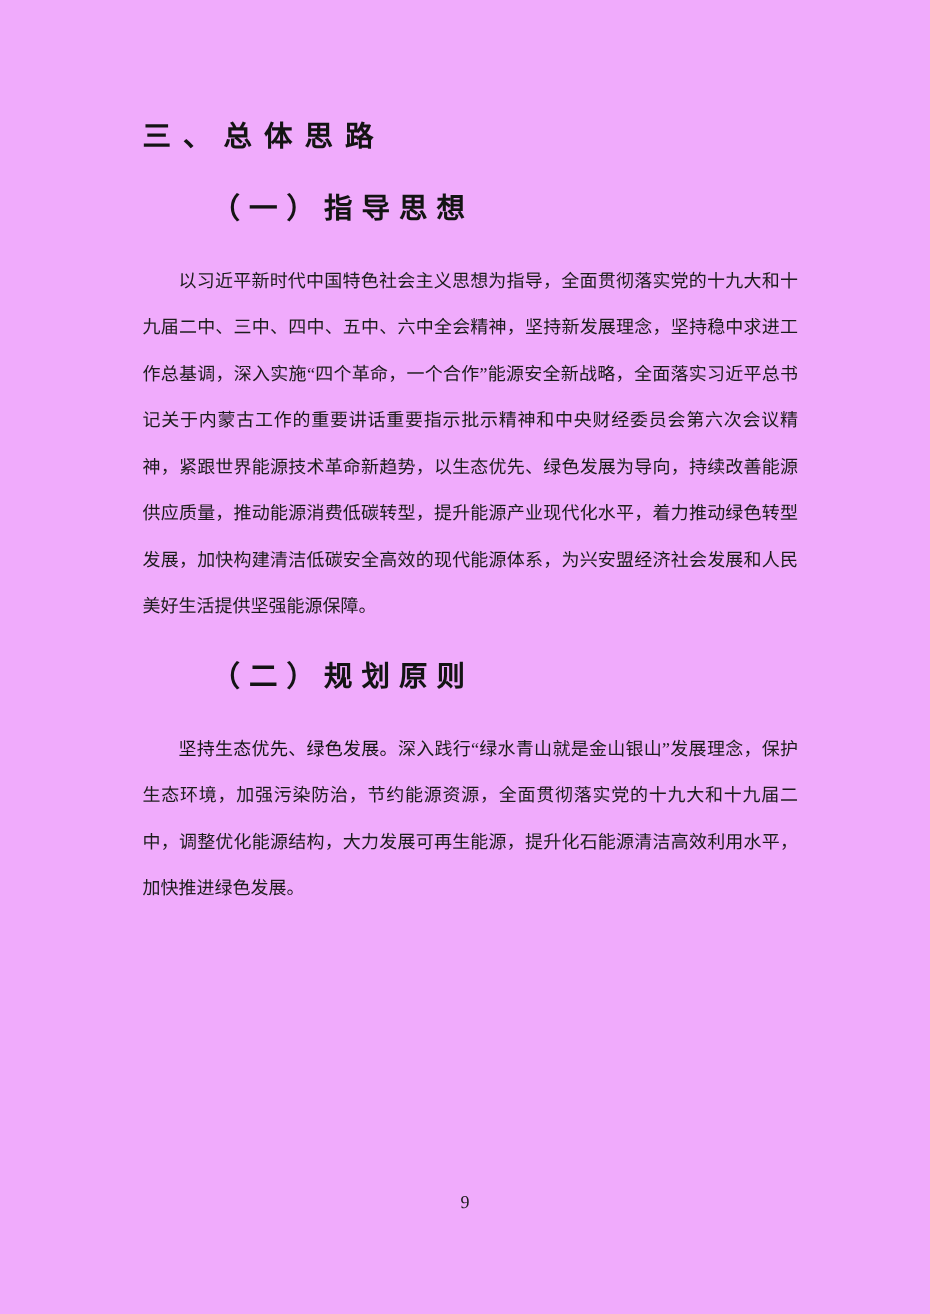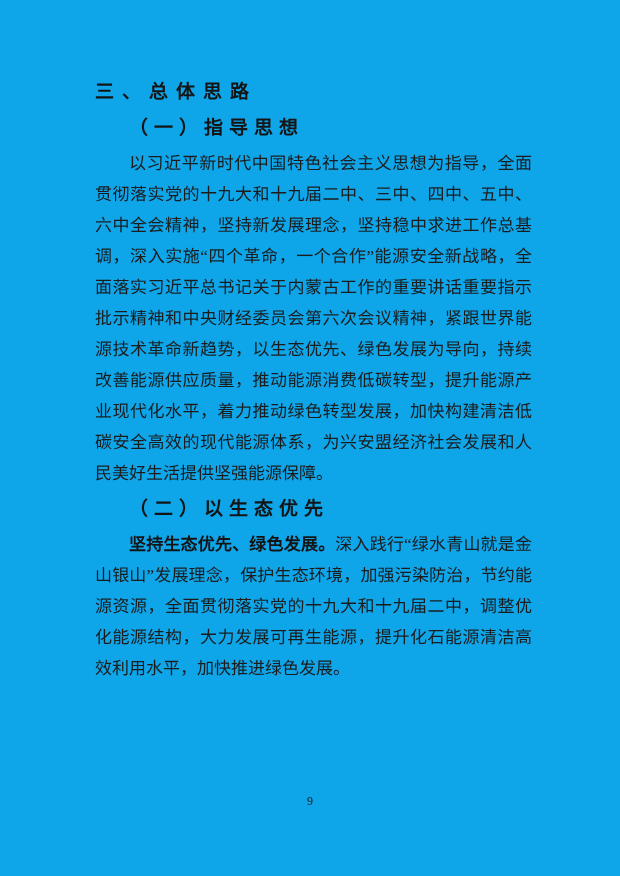--- a/index.html
+++ b/index.html
@@ -4,21 +4,21 @@
 <style>
   html, body {
     margin: 0;
     padding: 0;
     background: #ffffff;
   }
   .page {
     position: relative;
     width: 620px;
     height: 876px;
-    background: #0ea5e9;
+    background: #f0abfc;
     overflow: hidden;
     color: #1c1c1c;
     font-family: "Liberation Serif", "DejaVu Serif", serif;
   }
   .content {
     position: absolute;
     left: 95px;
     top: 76px;
     width: 437px;
   }
@@ -26,43 +26,43 @@
     margin: 0 0 2px 0;
     font-family: "Liberation Sans", "DejaVu Sans", sans-serif;
     font-weight: bold;
     font-size: 19px;
     line-height: 32px;
     letter-spacing: 8px;
     color: #141414;
     white-space: nowrap;
   }
   .sub-heading {
-    margin: 4px;
+    margin: 16px;
     font-family: "Liberation Sans", "DejaVu Sans", sans-serif;
     font-weight: bold;
     font-size: 19px;
     line-height: 32px;
     letter-spacing: 6px;
     text-indent: 30px;
     color: #141414;
     white-space: nowrap;
   }
   .para {
     margin: 0;
-    font-size: 17px;
+    font-size: 12px;
     line-height: 31px;
     text-align: justify;
     text-justify: inter-character;
     text-indent: 2em;
     word-break: break-all;
     color: #1c1c1c;
   }
   .para .lead {
     font-family: "Liberation Sans", "DejaVu Sans", sans-serif;
-    font-weight: bold;
+    font-weight: normal;
     color: #141414;
   }
   .footer {
     position: absolute;
     left: 0;
     right: 0;
     top: 793px;
     text-align: center;
     font-size: 12px;
     line-height: 16px;
@@ -74,21 +74,21 @@
 
 <div class="page">
   <div class="content">
 
     <h2 class="sec-title">三、总体思路</h2>
 
     <h3 class="sub-heading">（一）指导思想</h3>
 
     <p class="para"><span>以习近平新时代中国特色社会主义思想为指导，全面贯彻落实党的十九大和十九届二中、三中、四中、五中、六中全会精神，坚持新发展理念，坚持稳中求进工作总基调，深入实施“四个革命，一个合作”能源安全新战略，全面落实习近平总书记关于内蒙古工作的重要讲话重要指示批示精神和中央财经委员会第六次会议精神，紧跟世界能源技术革命新趋势，以生态优先、绿色发展为导向，持续改善能源供应质量，推动能源消费低碳转型，提升能源产业现代化水平，着力推动绿色转型发展，加快构建清洁低碳安全高效的现代能源体系，为兴安盟经济社会发展和人民美好生活提供坚强能源保障。</span></p>
 
-    <h3 class="sub-heading">（二）以生态优先</h3>
+    <h3 class="sub-heading">（二）规划原则</h3>
 
     <p class="para"><span class="lead">坚持生态优先、绿色发展。</span><span>深入践行“绿水青山就是金山银山”发展理念，保护生态环境，加强污染防治，节约能源资源，全面贯彻落实党的十九大和十九届二中，调整优化能源结构，大力发展可再生能源，提升化石能源清洁高效利用水平，加快推进绿色发展。</span></p>
 
 
   </div>
 
   <div class="footer"><span>9</span></div>
 </div>
 
 </body></html>

